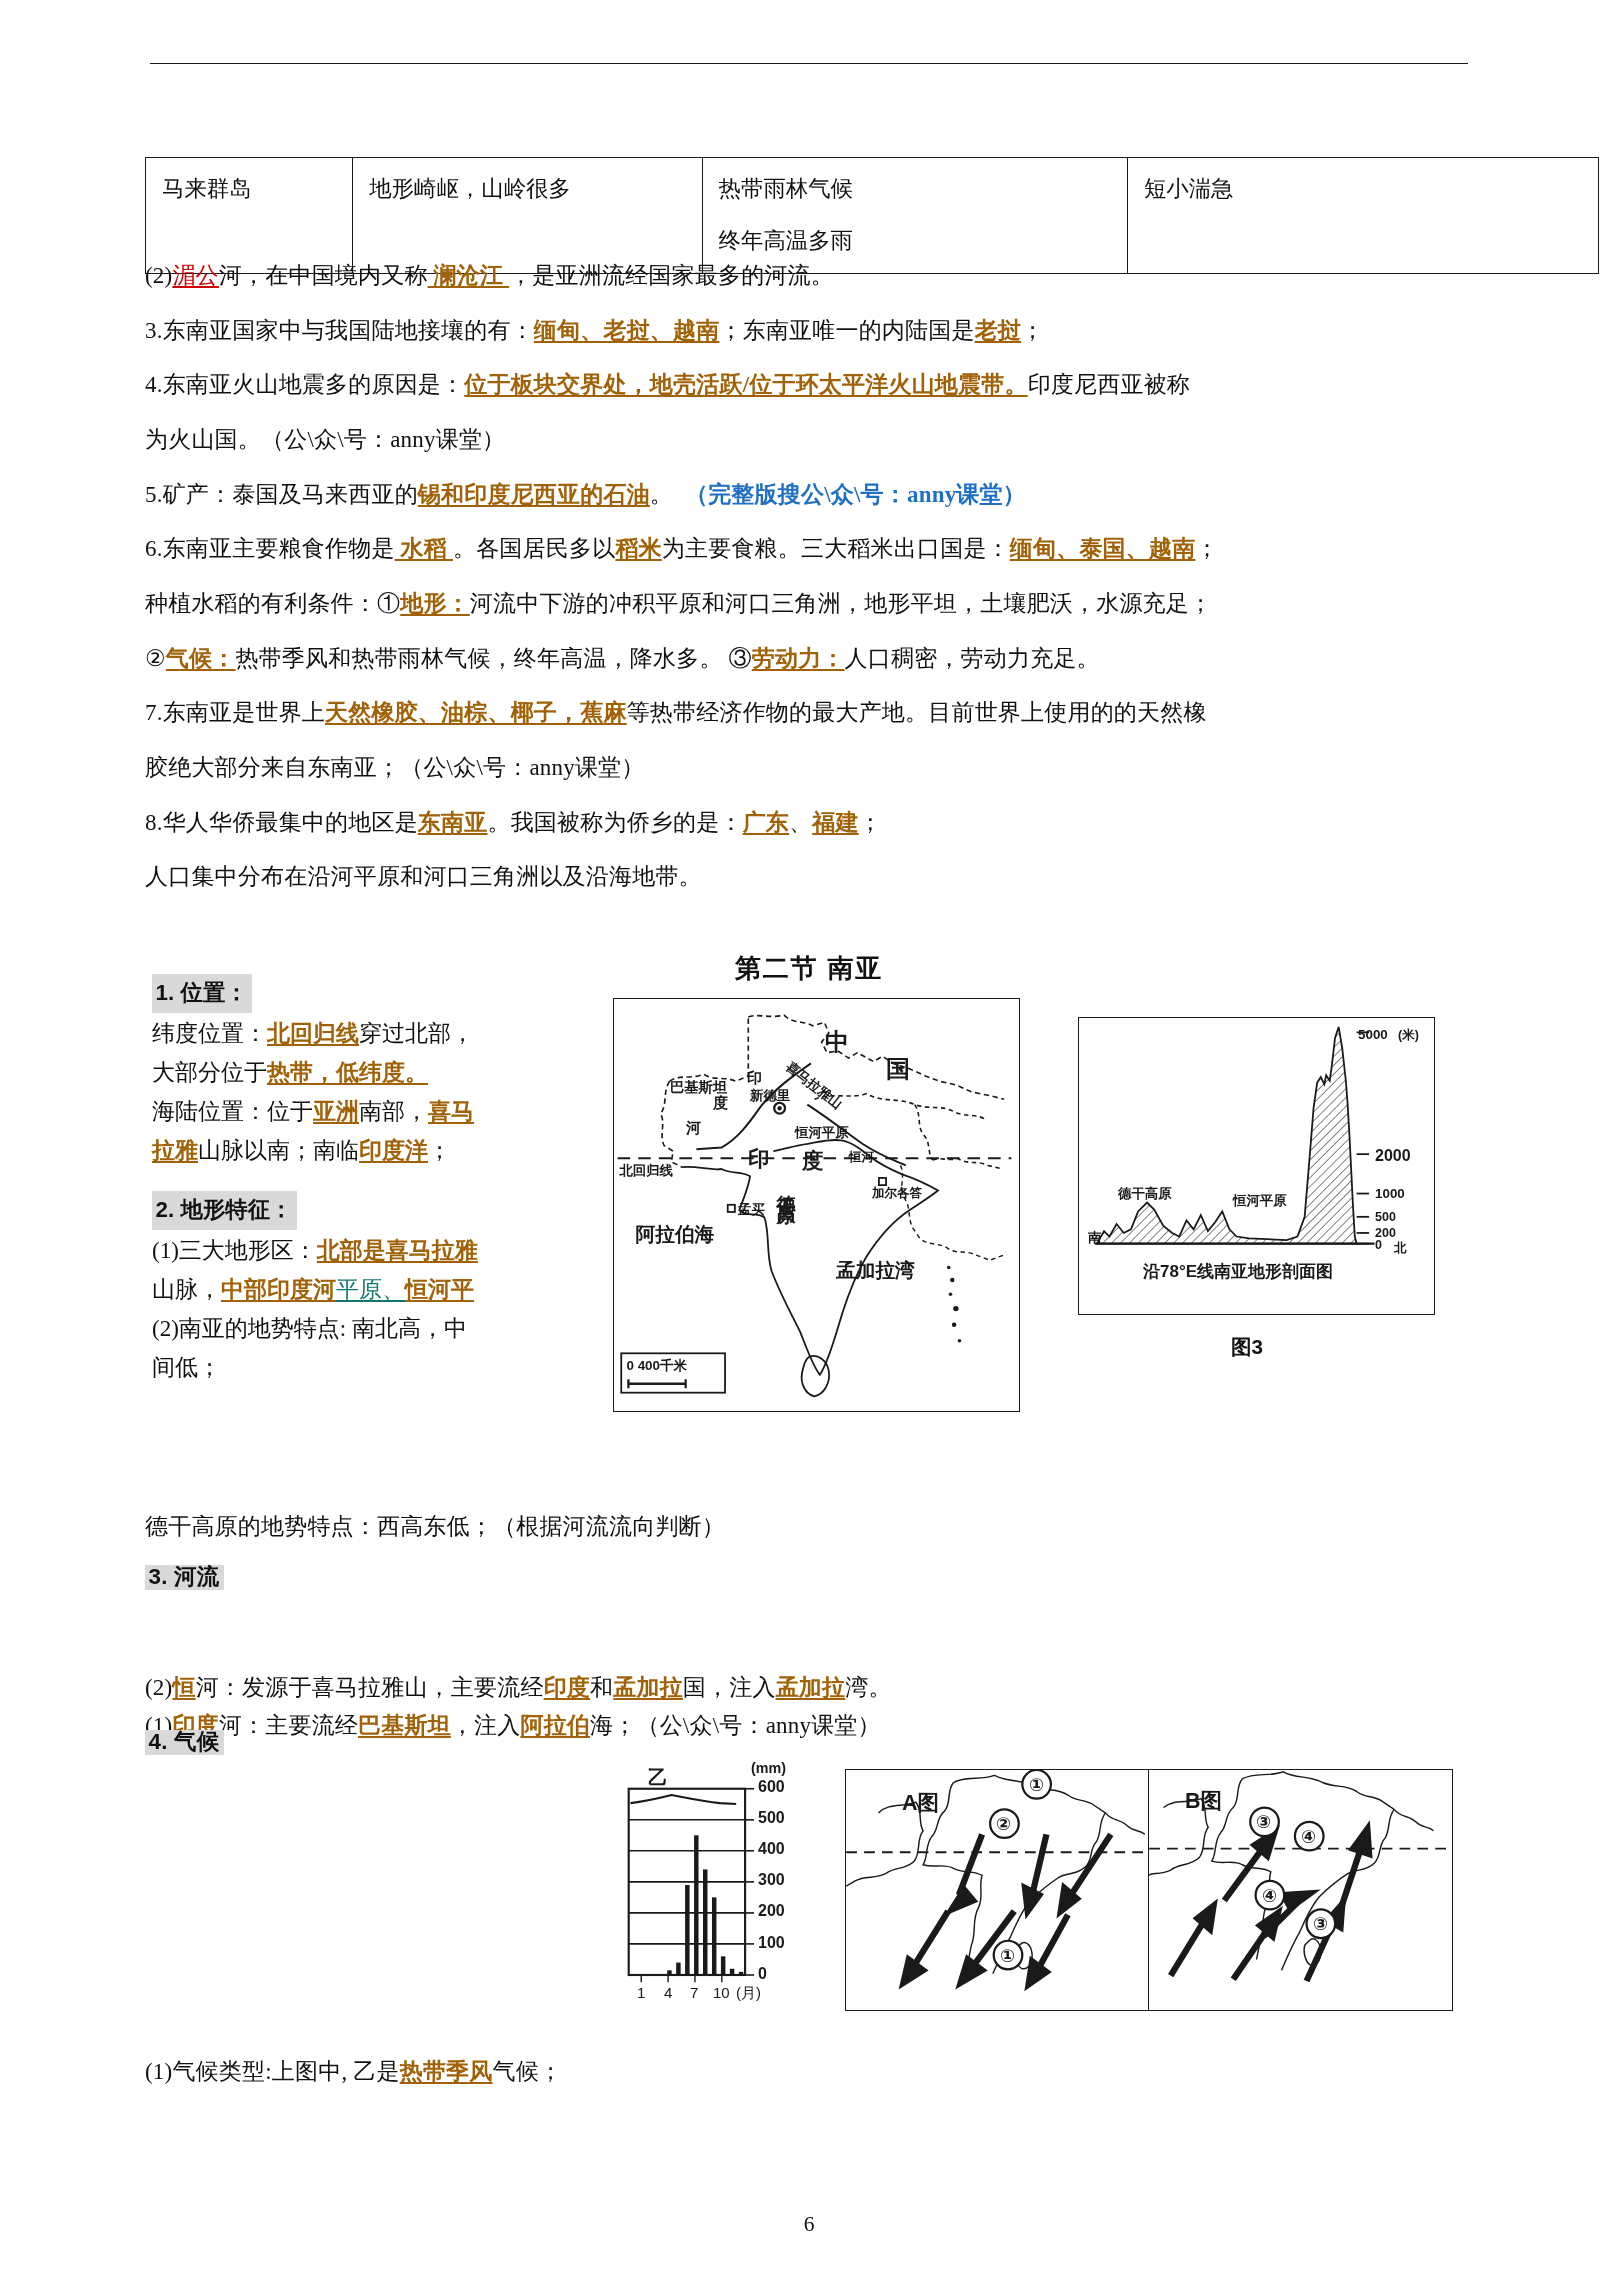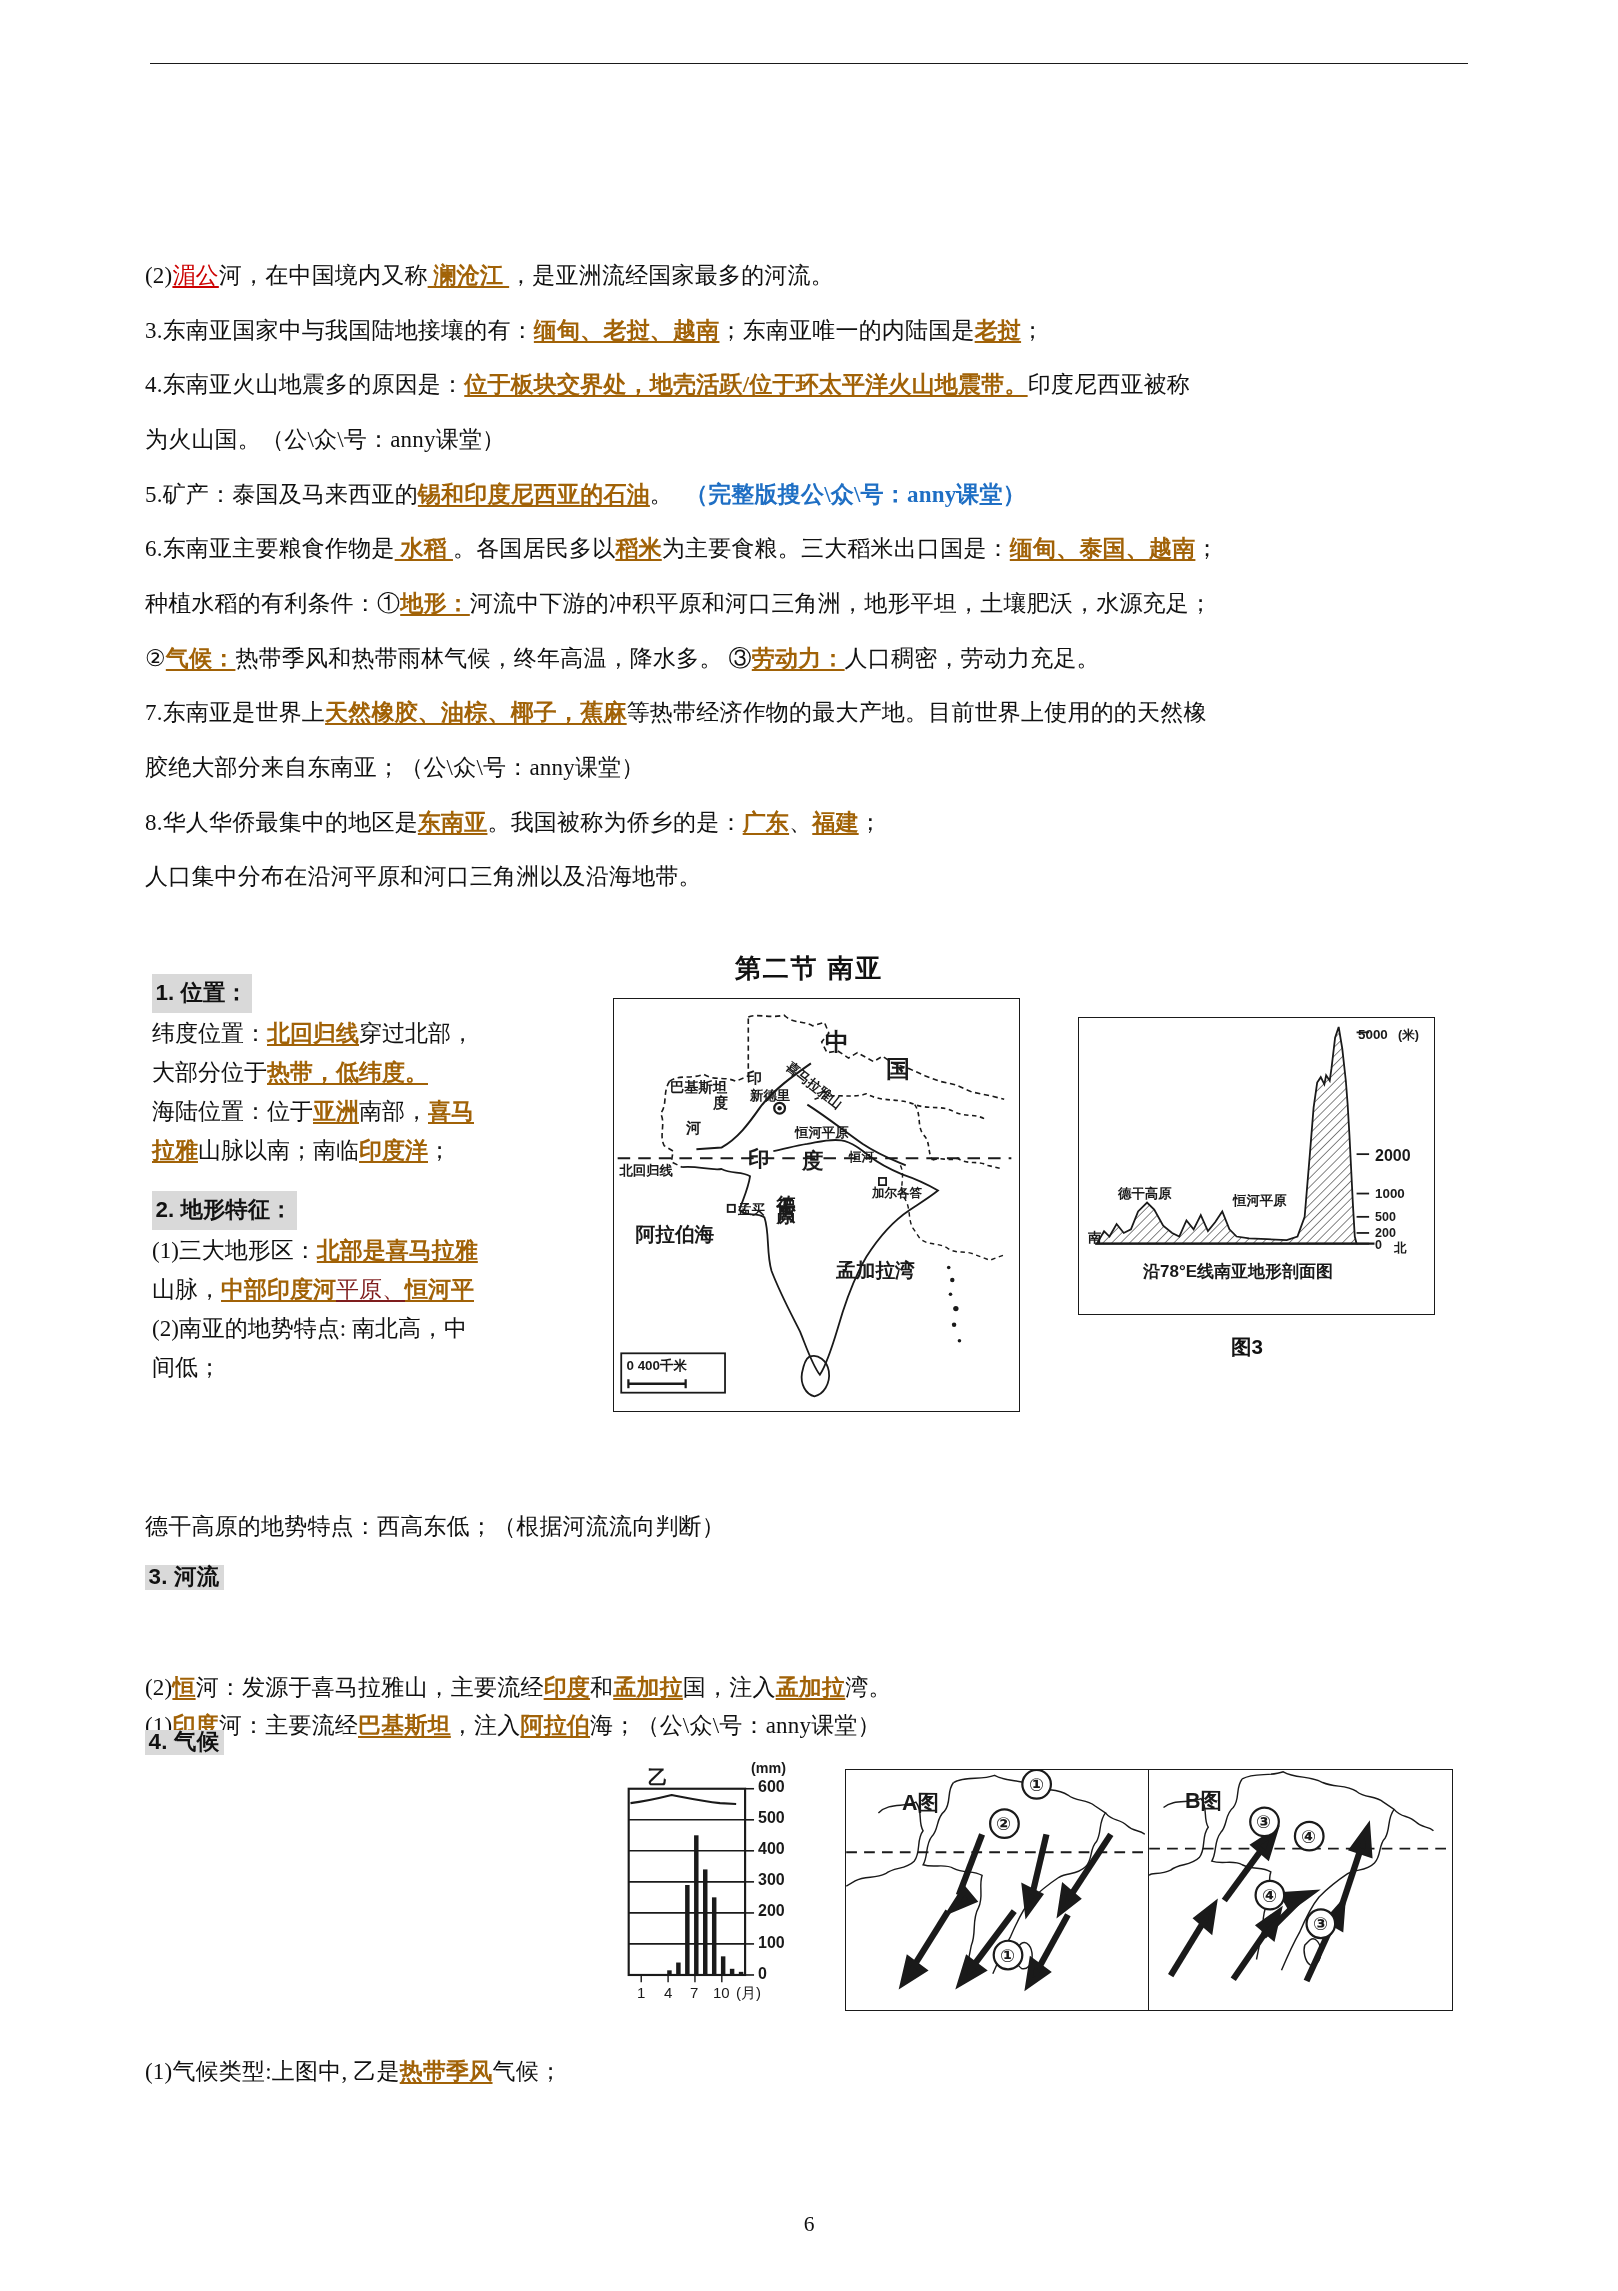--- a/index.html
+++ b/index.html
@@ -56,21 +56,21 @@
   .para {
     position: absolute;
     left: 145px;
     font-size: 23px;
     line-height: 1.0;
     letter-spacing: 0.2px;
     white-space: nowrap;
     font-family: "Liberation Serif", "DejaVu Serif", serif;
   }
   .red-u { color: #cc0000; text-decoration: underline; text-underline-offset: 2.7px; }
-  .blk-u { color: #7f1d1d; text-decoration: underline; text-underline-offset: 2.7px; }
+  .blk-u { color: #0f766e; text-decoration: underline; text-underline-offset: 2.7px; }
   .redbu { color: #a16207; font-weight: bold; text-decoration: underline; text-underline-offset: 2.7px; }
   .blue { color: #1f6fc4; font-weight: bold; }
 
   
   .section-title {
     position: absolute;
     left: 0; top: 906px;
     width: 1618px;
     text-align: center;
     font-size: 26px;
@@ -136,20 +136,33 @@
 
   svg { display:block; }
 </style>
 </head>
 <body>
 
 <div id="page">
 
   <div class="top-rule"></div>
 
+  <table class="geo-table">
+    <tbody>
+        <tr>
+      <td class="c1">马来群岛</td>
+      <td class="c2">地形崎岖，山岭很多</td>
+      <td class="c3">
+        <span class="cell-line">热带雨林气候</span>
+        <span class="cell-line">终年高温多雨</span>
+      </td>
+      <td class="c4">短小湍急</td>
+    </tr>
+  </tbody>
+    </table>
 
   <div class="para" style="top:264px">
     <span>(2)</span><span class="red-u">湄公</span><span>河，在中国境内又称</span><span class="redbu"> 澜沧江 </span><span>，是亚洲流经国家最多的河流。</span>
   </div>
 
   <div class="para" style="top:319px">
     <span>3.</span><span>东南亚国家中与我国陆地接壤的有：</span><span class="redbu">缅甸、老挝、越南</span><span>；东南亚唯一的内陆国是</span><span class="redbu">老挝</span><span>；</span>
   </div>
 
   <div class="para" style="top:373px">

